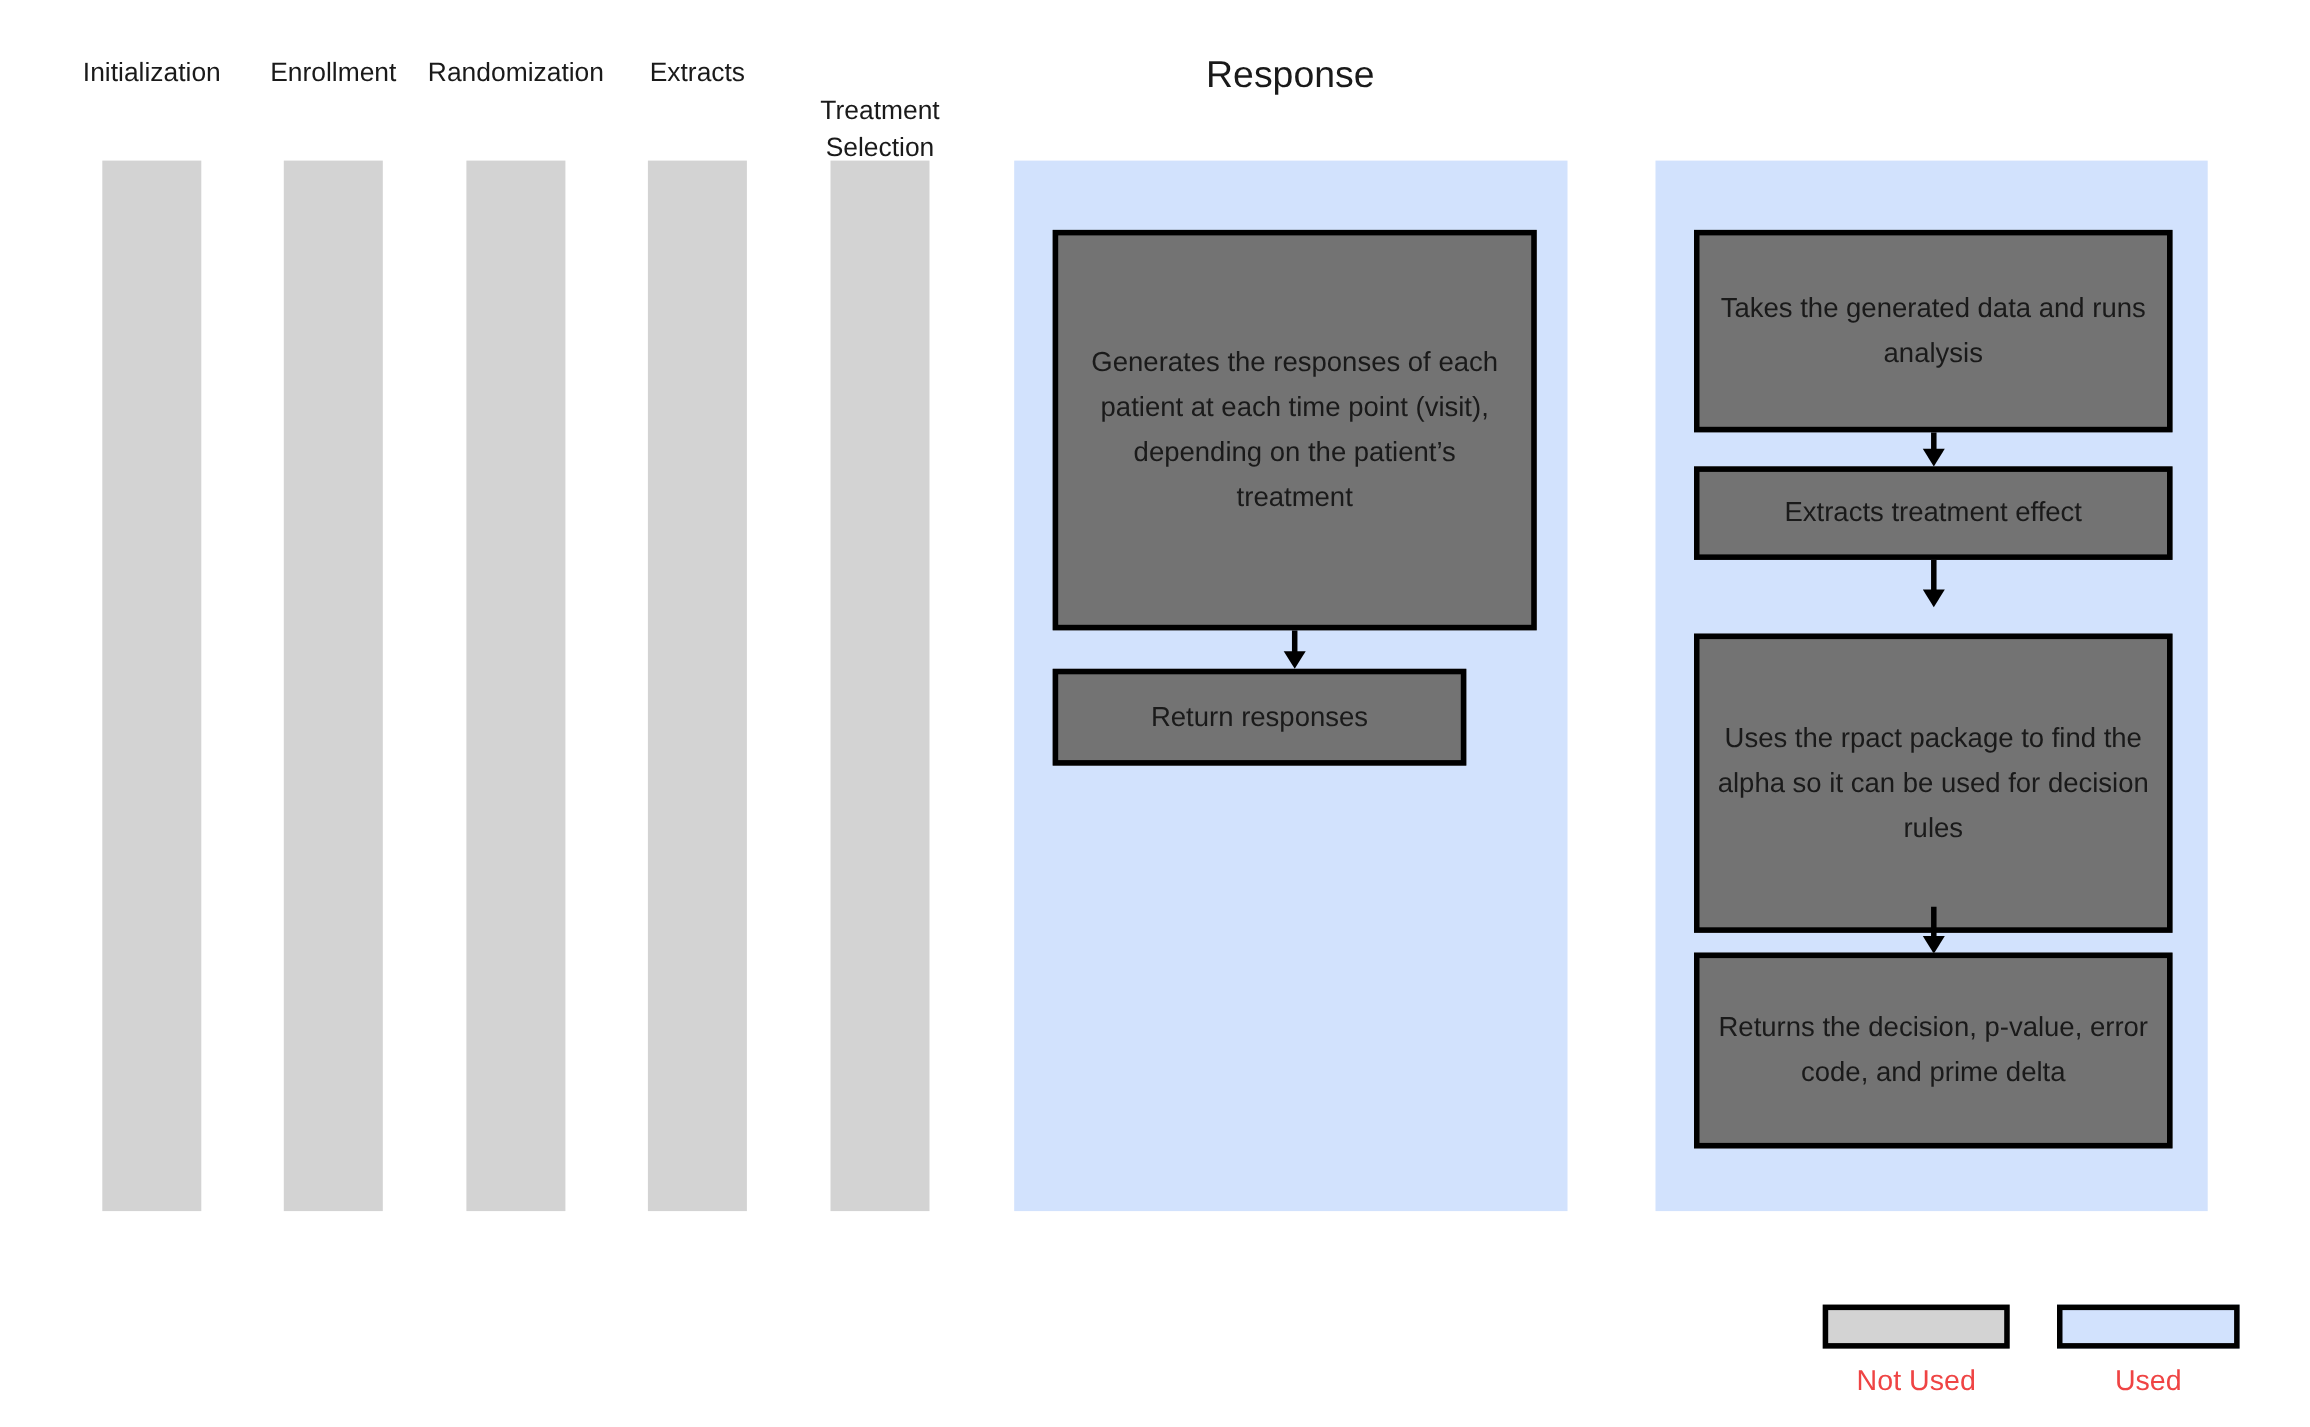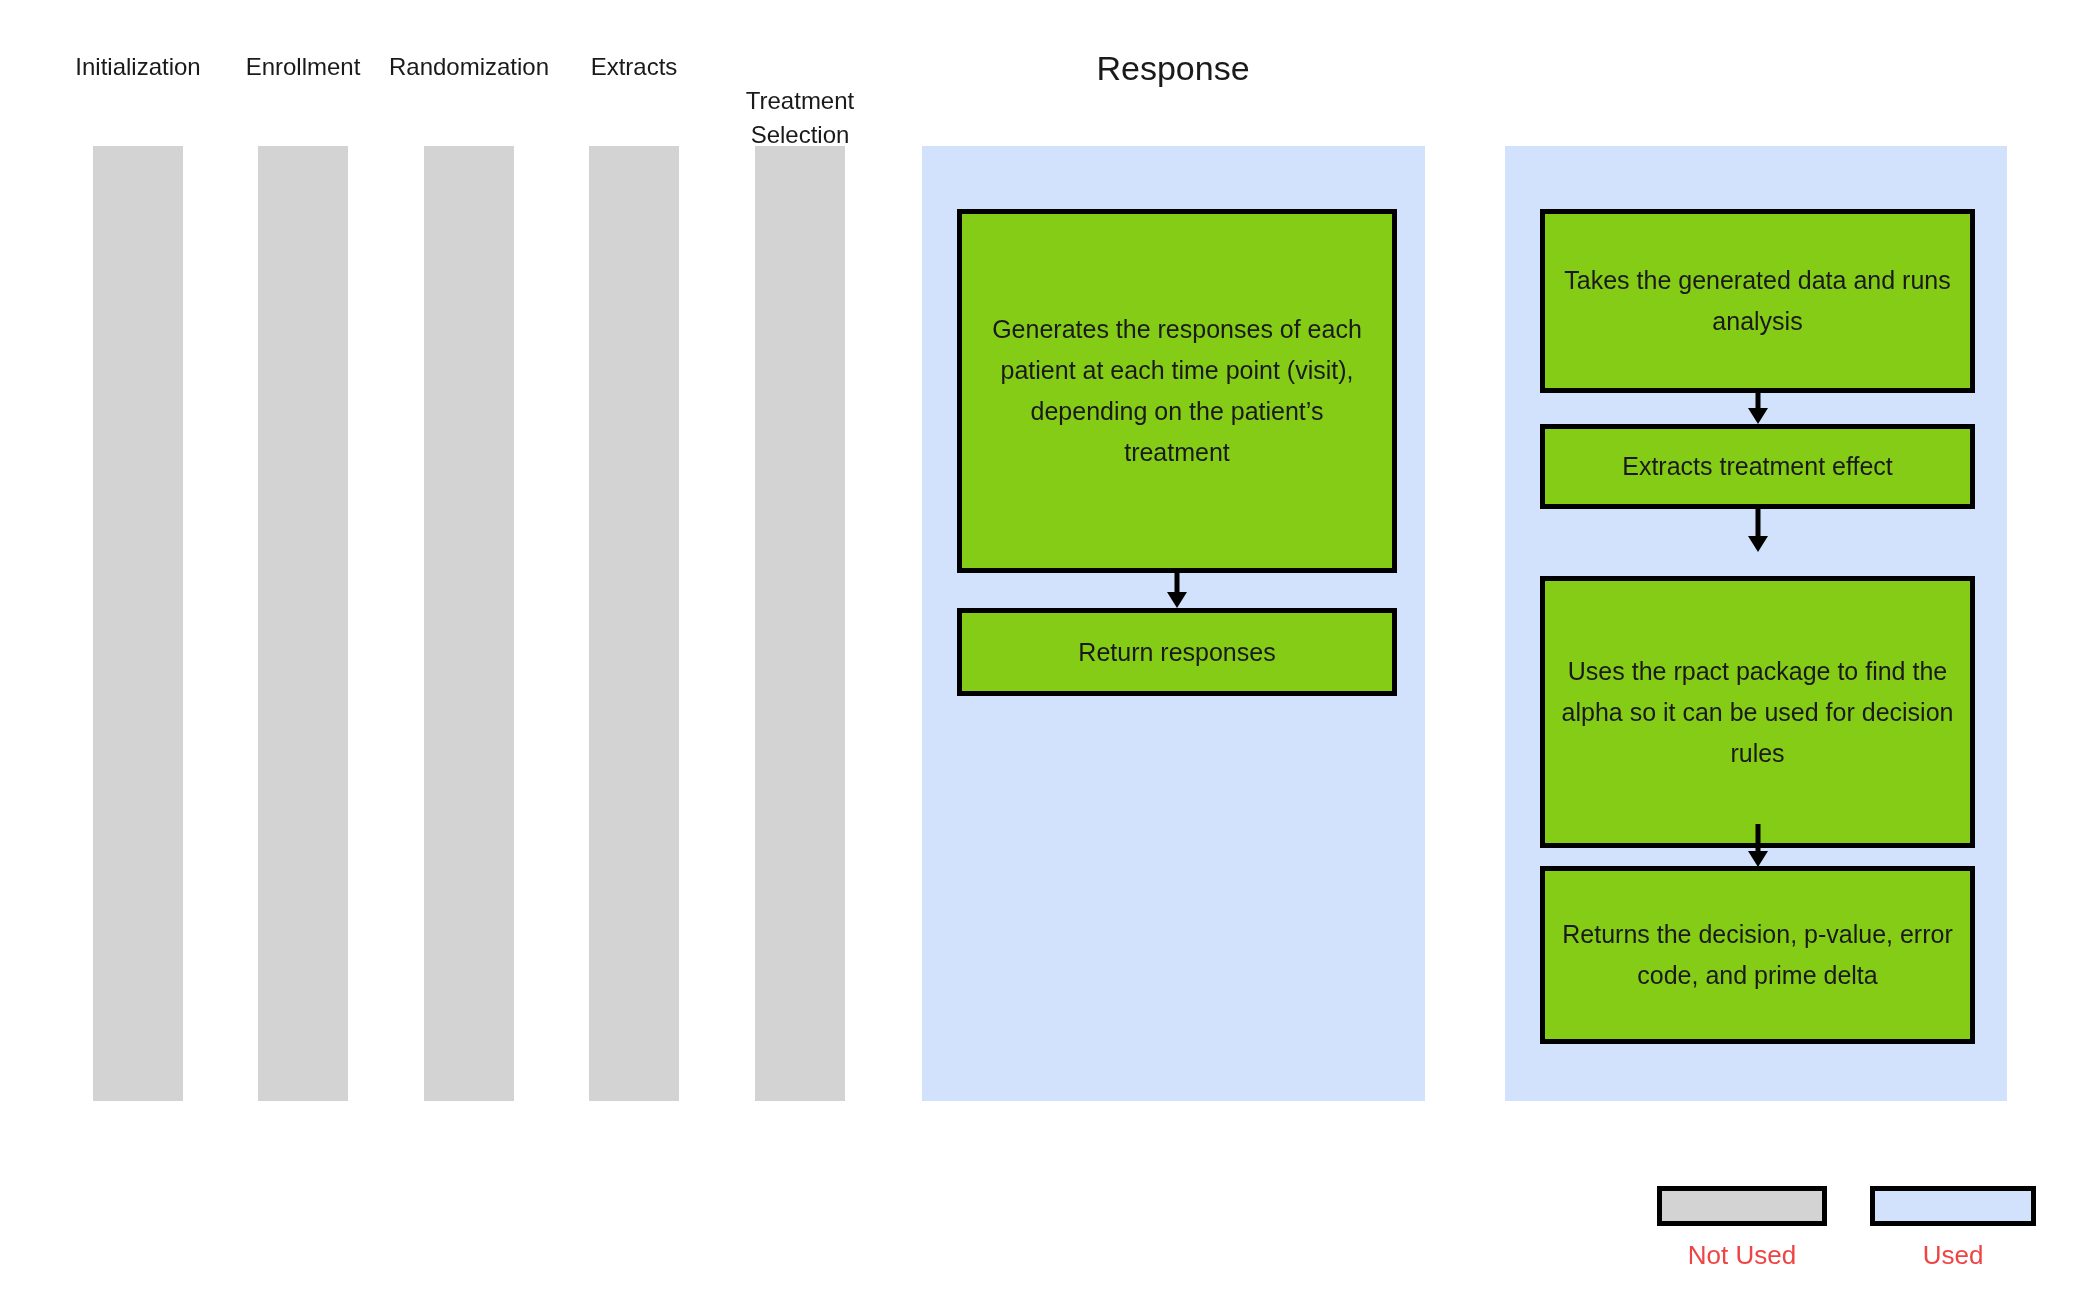--- a/index.html
+++ b/index.html
@@ -45,21 +45,21 @@
     top: 146px;
     height: 955px;
   }
   .lane.gray  { background: #d3d3d3; }
   .lane.blue  { background: #d2e2fd; }
 
   
   .flow-box {
     position: absolute;
     box-sizing: border-box;
-    background: #84cc16;
+    background: #737373;
     border: 5px solid #000000;
     display: flex;
     align-items: center;
     justify-content: center;
     text-align: center;
     font-size: 25px;
     line-height: 41px;
     color: #1a1a1a;
     padding: 0 14px;
     font-family: "Liberation Sans", sans-serif;
@@ -128,21 +128,21 @@
 
   <div class="flow-box" style="left:957px; top:209px; width:440px; height:364px;">
     <span>Generates the responses of each patient at each time point (visit), depending on the patient’s treatment</span>
   </div>
 
   <svg class="arrow" style="left:1160px; top:573px; width:34px; height:36px;" viewBox="0 0 34 36">
     <line x1="17" y1="0" x2="17" y2="24" stroke="#000000" stroke-width="5"></line>
     <polygon points="17,35 7,19 27,19" fill="#000000"></polygon>
   </svg>
 
-  <div class="flow-box" style="left:957px; top:608px; width:440px; height:88px;">
+  <div class="flow-box" style="left:957px; top:608px; width:376px; height:88px;">
     <span>Return responses</span>
   </div>
 
   <div class="lane blue" style="left:1505px; width:502px;"></div>
 
   <div class="flow-box" style="left:1540px; top:209px; width:435px; height:184px;">
     <span>Takes the generated data and runs analysis</span>
   </div>
 
   <svg class="arrow" style="left:1741px; top:393px; width:34px; height:32px;" viewBox="0 0 34 32">

